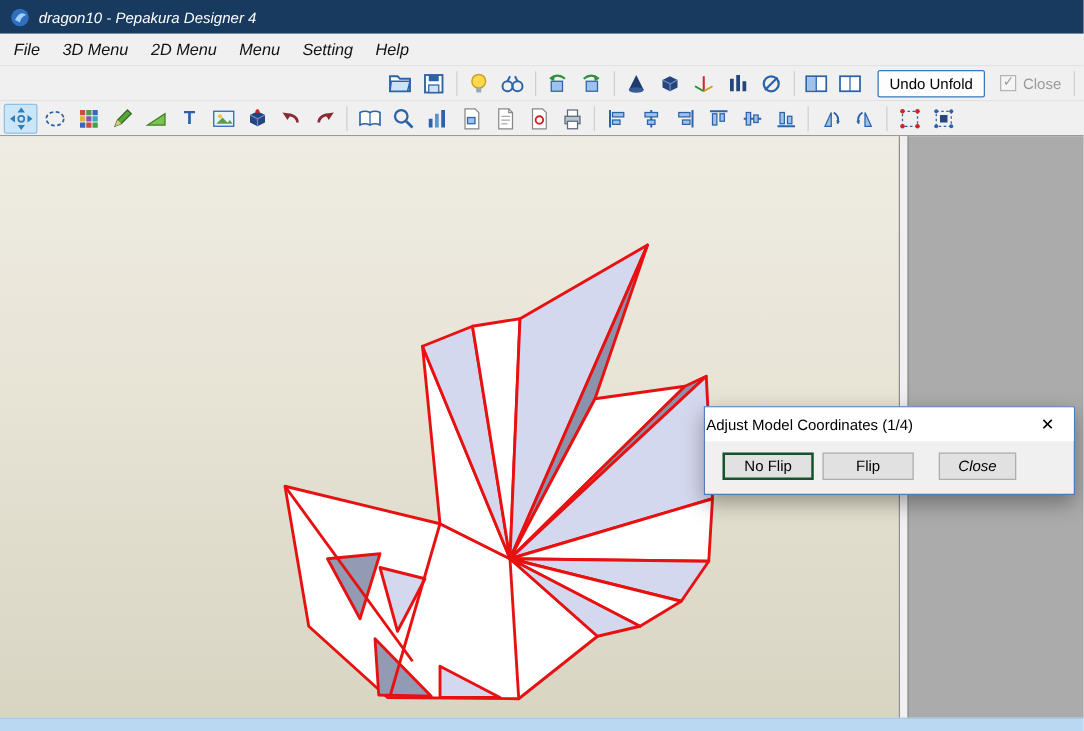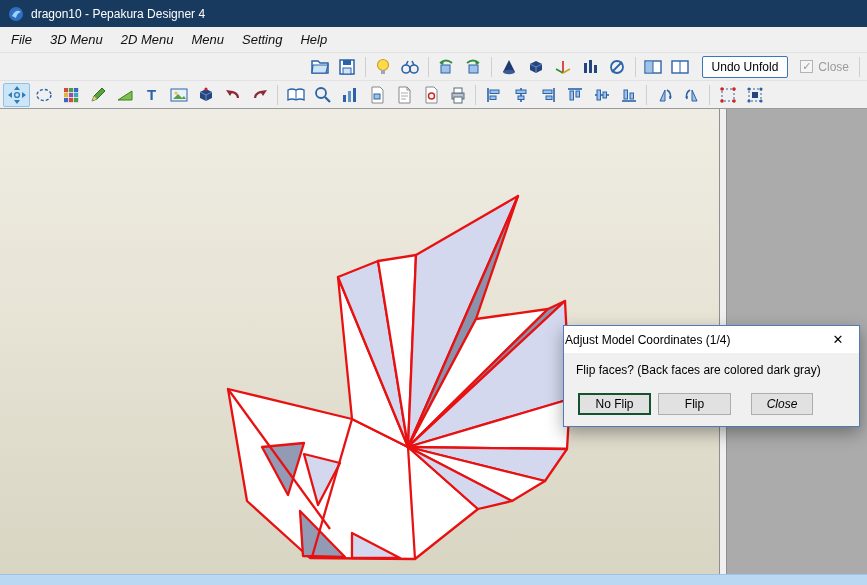--- a/index.html
+++ b/index.html
@@ -1,20 +1,20 @@
 <!DOCTYPE html>
 <html><head>
 <meta charset="utf-8">
 <style>
   * { box-sizing: border-box; margin: 0; padding: 0; }
   html,body { width:867px; height:585px; overflow:hidden; }
   body { font-family:"Liberation Sans", sans-serif; background:#f0f0f0; position:relative; }
 
   .titlebar { height:27px; background:#173a5e; display:flex; align-items:center; padding:0 8px; gap:7px; }
-  .titlebar .title { color:#ffffff; font-size:12px; }
+  .titlebar .title { color:#ffffff; font-size:12px;font-style:italic; }
 
   .menubar { height:25px; background:#f0f0f0; display:flex; align-items:center; padding-left:2px; font-size:13px; color:#111; }
   .menu-item { padding:4px 9px; cursor:default;font-style:italic; }
 
   .toolbar { height:28px; background:#f0f0f0; display:flex; align-items:center; padding:0 3px; }
   .toolbar.row1 { border-top:1px solid #e2e2e2;justify-content:flex-end; }
   .toolbar.row2 { border-top:1px solid #e2e2e2; }
   .tbtn { width:27px; height:24px; display:flex; align-items:center; justify-content:center; border:1px solid transparent; border-radius:2px; flex:0 0 auto; }
   .tbtn.selected { background:#cde6f7; border-color:#8ec0e8; }
   .sep { width:1px; height:20px; background:#cfcfcf; margin:0 4px; flex:0 0 auto; }
@@ -399,20 +399,19 @@
 </div>
 
 <div class="statusbar"></div>
 
 <div class="dialog">
   <div class="dialog-titlebar">
     <span>Adjust Model Coordinates (1/4)</span>
     <span class="dialog-close">✕</span>
   </div>
   <div class="dialog-body">
-    <div class="dialog-message">Flip faces? (Back faces are colored dark gray)</div>
     <div class="dialog-buttons">
       <button class="btn default">No Flip</button>
       <button class="btn">Flip</button>
       <button class="btn close-gap">Close</button>
     </div>
   </div>
 </div>
 
 </body></html>

